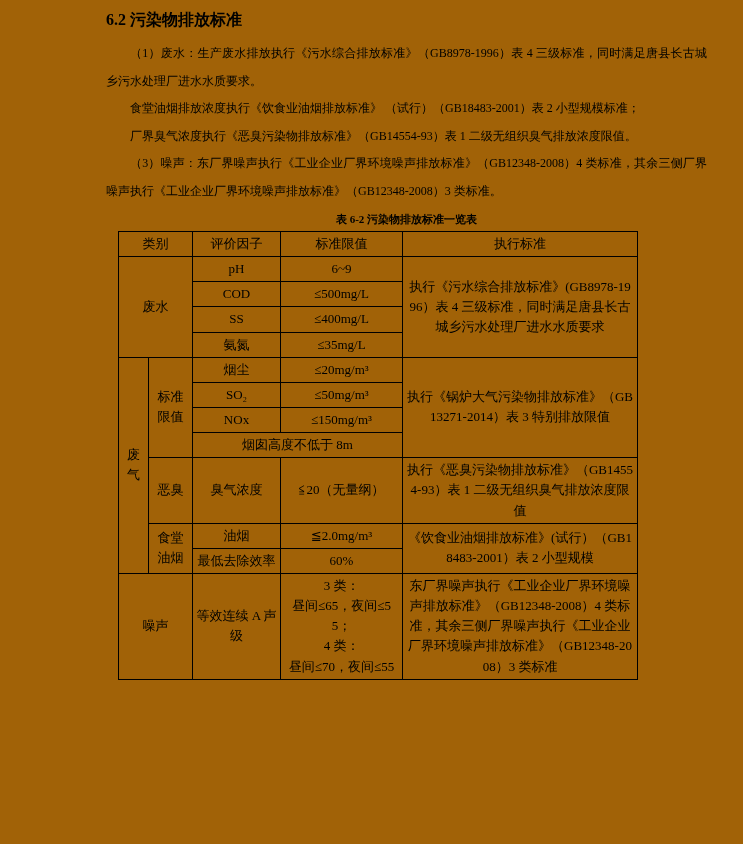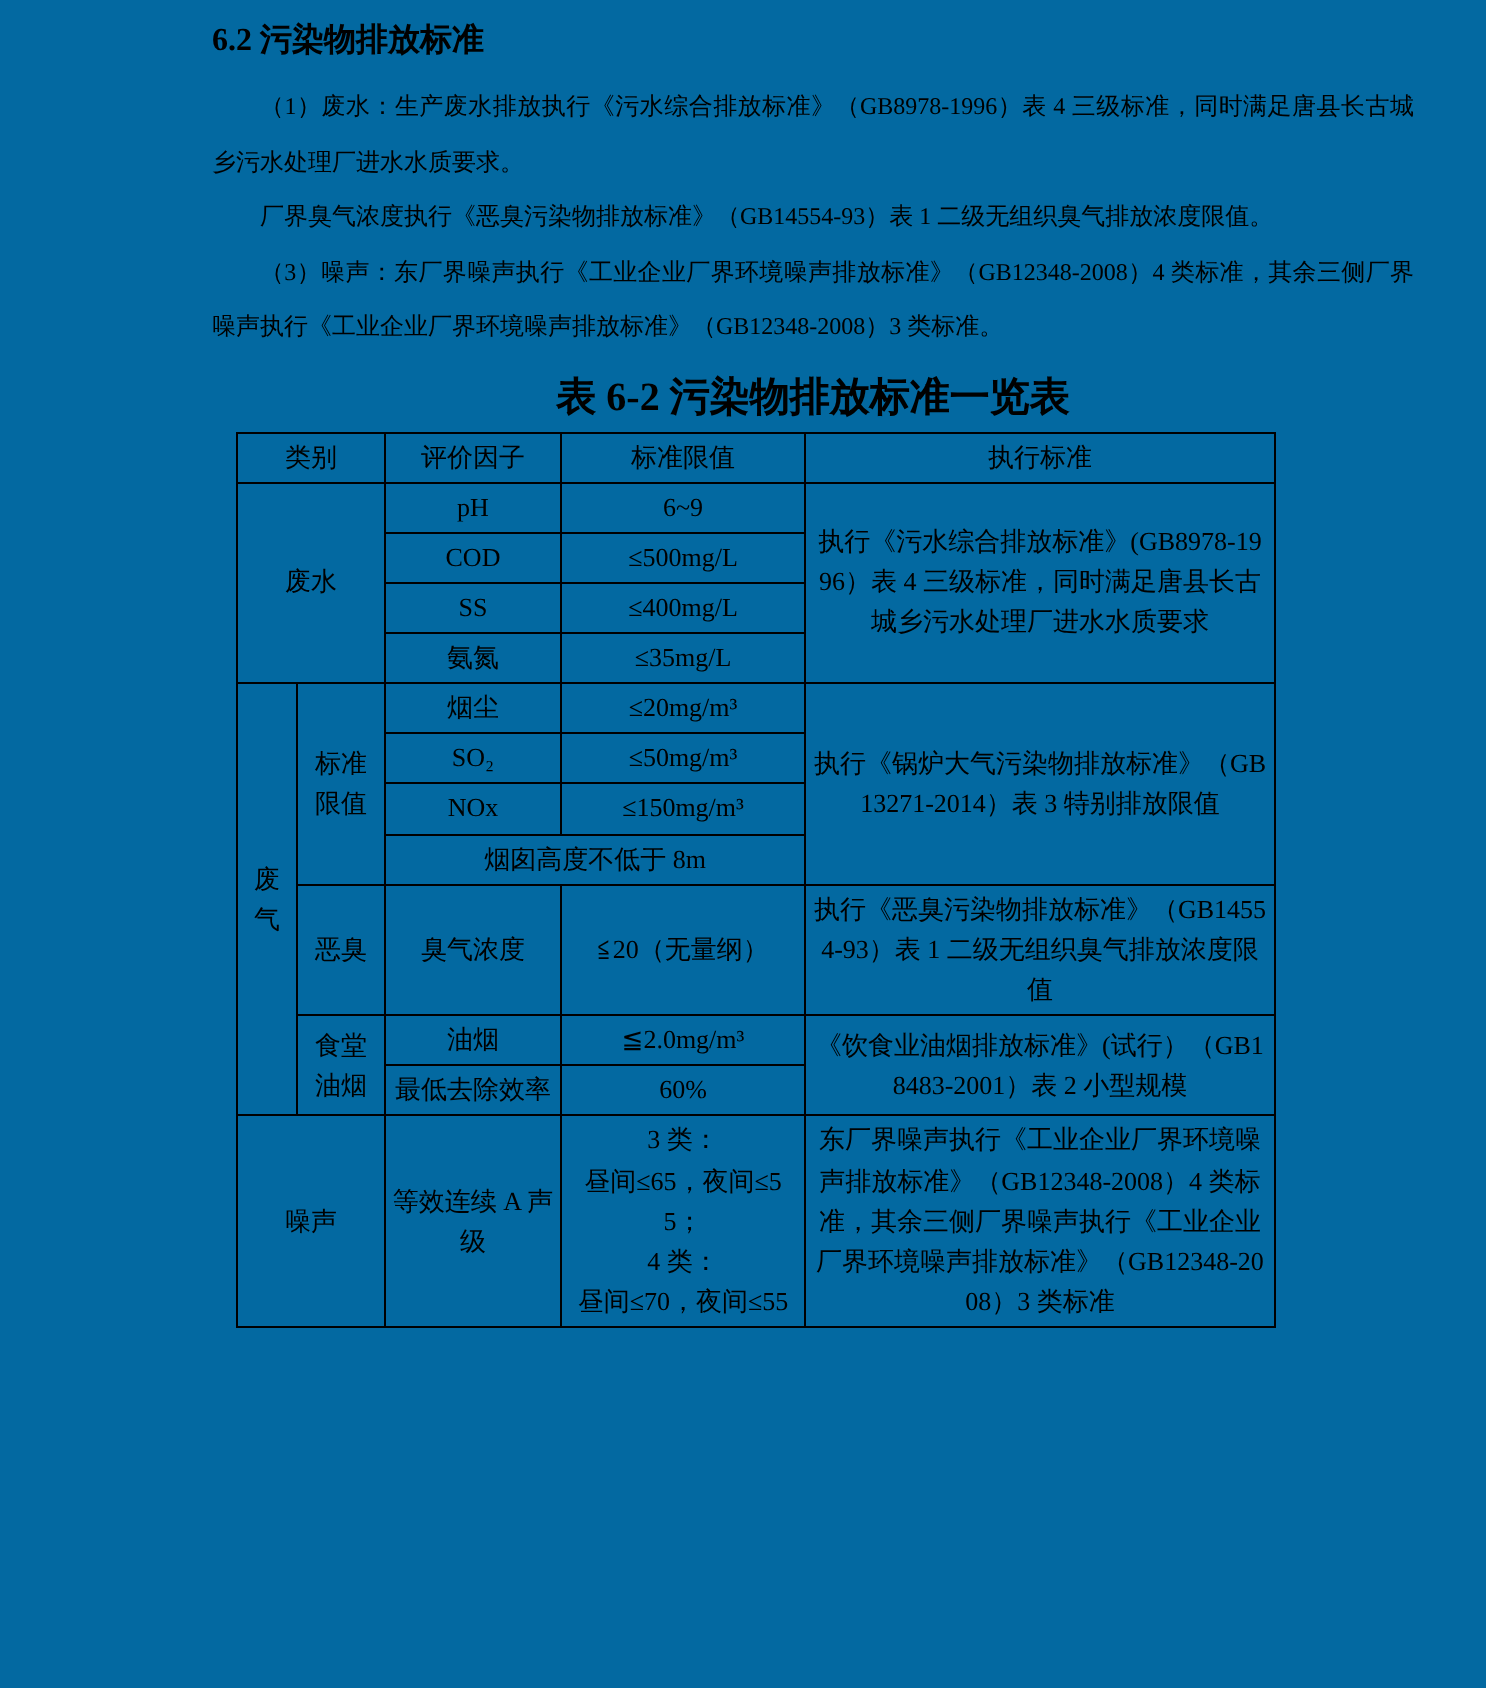--- a/index.html
+++ b/index.html
@@ -6,42 +6,42 @@
     margin: 0;
     padding: 0;
     background: #ffffff;
     color: #000000;
     font-family: "Liberation Serif", "DejaVu Serif", serif;
   }
   .page {
     position: relative;
     width: 743px;
     height: 844px;
-    background: #0369a1;
+    background: #a16207;
     box-sizing: border-box;
     padding: 10px 36px 0 106px;
     overflow: hidden;
   }
   .heading {
     font-size: 16px;
     font-weight: bold;
     margin: 0 0 9px 0;
   }
   .para {
     font-size: 12px;
     line-height: 27.5px;
     margin: 0;
     text-align: justify;
     text-indent: 2em;
     word-break: break-all;
   }
   .caption {
     text-align: center;
     font-weight: bold;
-    font-size: 20px;
+    font-size: 11px;
     margin: 7px 0 4px 0;
   }
   table.std-table {
     border-collapse: collapse;
     table-layout: fixed;
     width: 519px;
     margin-left: 12px;
     font-size: 13px;
   }
   table.std-table th,
@@ -64,20 +64,21 @@
   }
 </style>
 </head>
 <body>
 
 <div class="page">
 
   <h1 class="heading">6.2 污染物排放标准</h1>
 
   <p class="para">（1）废水：生产废水排放执行《污水综合排放标准》（GB8978-1996）表 4 三级标准，同时满足唐县长古城乡污水处理厂进水水质要求。</p>
+  <p class="para">食堂油烟排放浓度执行《饮食业油烟排放标准》 （试行）（GB18483-2001）表 2 小型规模标准；</p>
   <p class="para">厂界臭气浓度执行《恶臭污染物排放标准》（GB14554-93）表 1 二级无组织臭气排放浓度限值。</p>
   <p class="para">（3）噪声：东厂界噪声执行《工业企业厂界环境噪声排放标准》（GB12348-2008）4 类标准，其余三侧厂界噪声执行《工业企业厂界环境噪声排放标准》（GB12348-2008）3 类标准。</p>
 
   <div class="caption">表 6-2 污染物排放标准一览表</div>
 
   <table class="std-table">
     <colgroup>
       <col style="width:30px">
       <col style="width:44px">
       <col style="width:88px">

